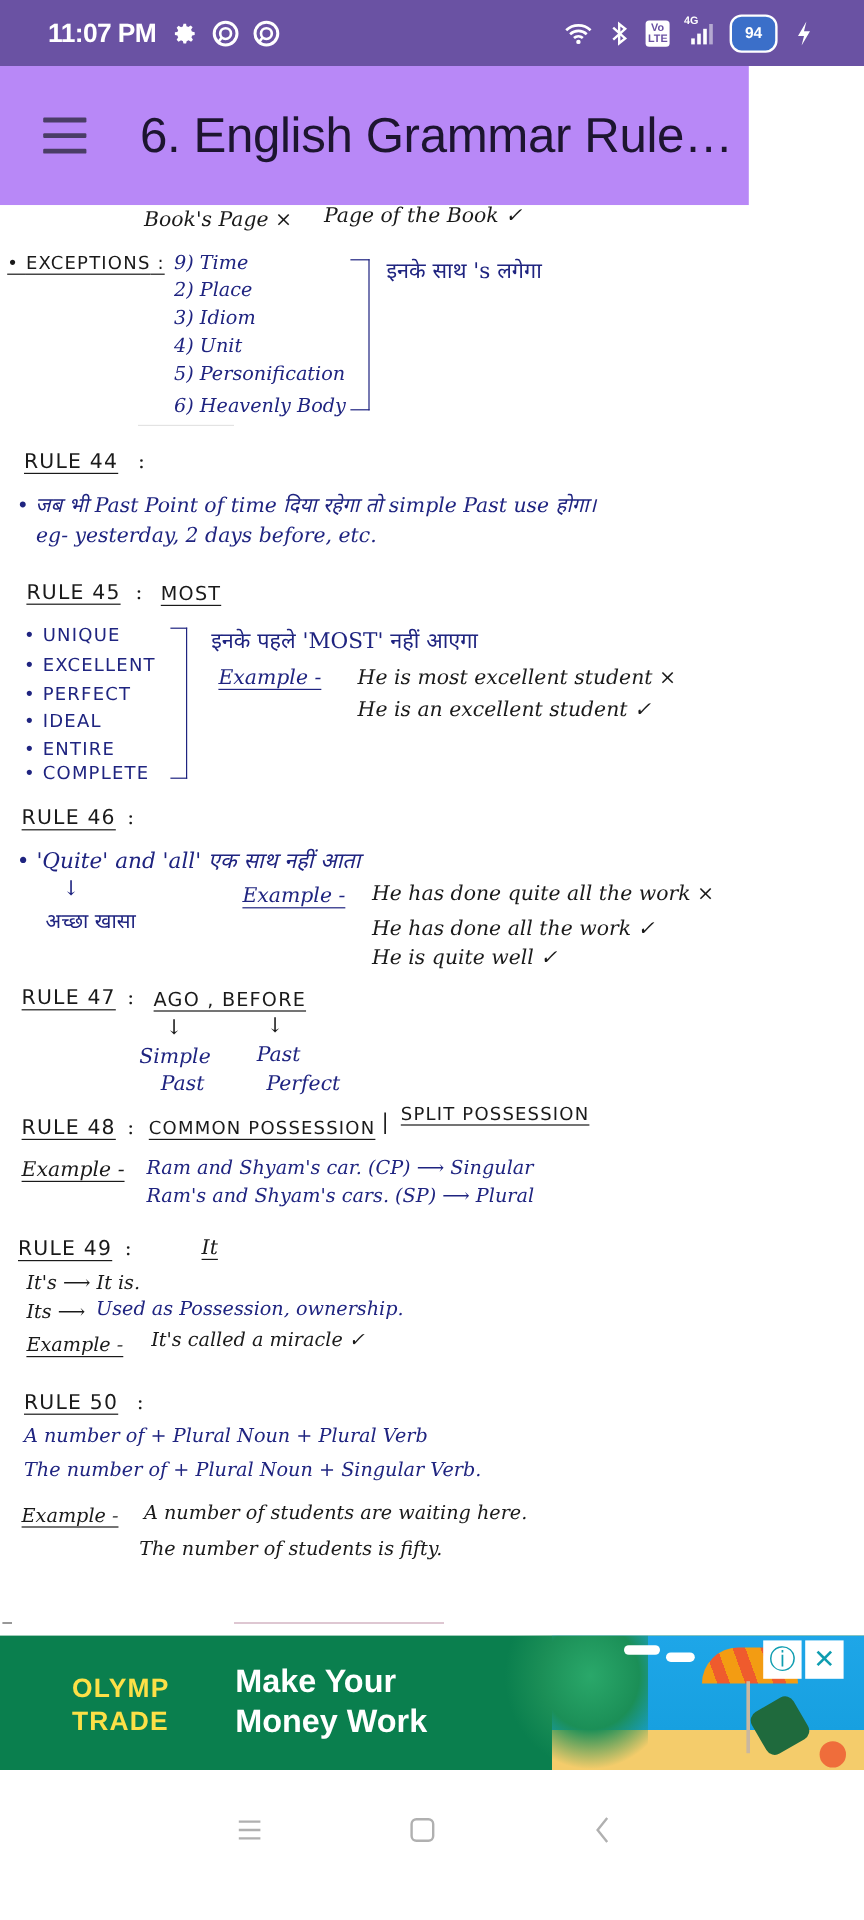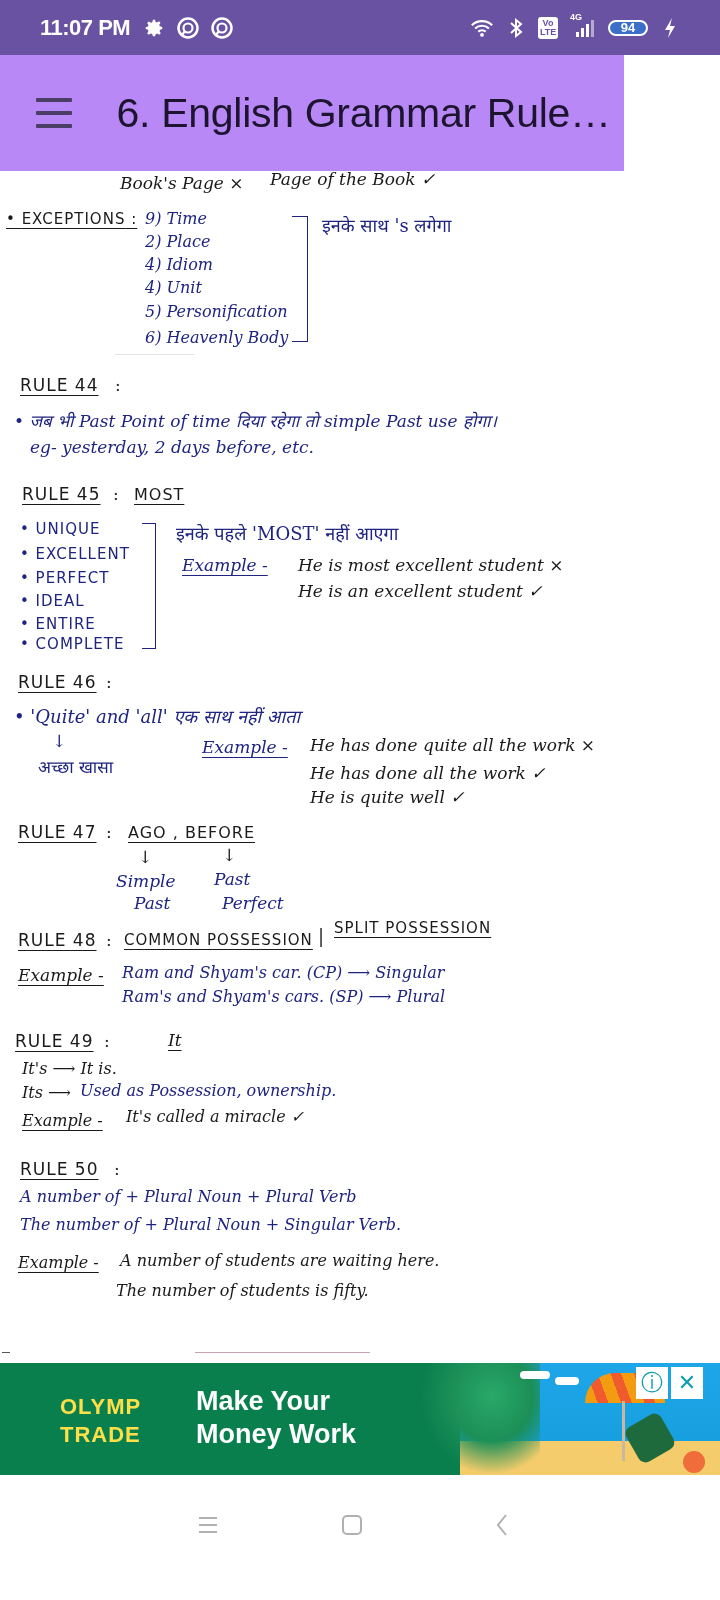--- a/index.html
+++ b/index.html
@@ -5,21 +5,21 @@
   * { box-sizing: border-box; margin: 0; padding: 0; }
   html, body { width: 720px; height: 1600px; overflow: hidden; background: #ffffff; }
   body { font-family: "Liberation Sans", sans-serif; position: relative; }
 
   .status-bar { position: absolute; left: 0; top: 0; width: 720px; height: 55px; background: #6a52a3; color: #fff; display: flex; align-items: center; padding: 0 38px 0 40px; }
   .status-time { font-size: 22px; font-weight: bold; letter-spacing: -0.5px; }
   .status-left-icons { display: flex; gap: 10px; margin-left: 12px; align-items: center; }
   .status-right { margin-left: auto; display: flex; align-items: center; gap: 10px; }
   .sb-icon { width: 24px; height: 24px; display: inline-flex; align-items: center; justify-content: center; }
   .volte { font-size: 9px; font-weight: bold; line-height: 9px; background: #fff; color: #6a52a3; border-radius: 3px; padding: 2px 2px; text-align: center; width: 20px; }
-  .battery { display: inline-flex; align-items: center; justify-content: center; width: 40px; height: 16px; border: 2px solid #fff; border-radius: 10px; background: #3b6fc9; color: #fff; font-size: 13px; font-weight: bold; }
+  .battery { display: inline-flex; align-items: center; justify-content: center; width: 40px; height: 32px; border: 2px solid #fff; border-radius: 10px; background: #3b6fc9; color: #fff; font-size: 13px; font-weight: bold; }
 
   .app-bar { position: absolute; left: 0; top: 55px; width: 624px; height: 116px; background: #b888f7; display: flex; align-items: center; }
   .menu-btn { width: 40px; height: 30px; margin-left: 36px; display: flex; flex-direction: column; justify-content: space-between; cursor: pointer; }
   .menu-btn span { display: block; height: 4px; background: #4a3d66; border-radius: 1px; }
   .app-title { margin-left: 45px; font-size: 41px; color: #1d1530; white-space: nowrap; overflow: hidden; text-overflow: ellipsis; width: 570px; letter-spacing: -0.3px; }
 
   .content { position: absolute; left: 0; top: 171px; width: 720px; height: 1192px; overflow: hidden; background: #fff; }
   .hw { position: absolute; font-family: "DejaVu Serif", serif; font-style: italic; white-space: nowrap; }
   .blk { color: #1a1a1a; }
   .blu { color: #1f2480; }
@@ -112,21 +112,21 @@
 </div>
 
 <div class="content">
 
   <div class="hw blk s17" style="left:120px;top:2px;">Book's Page ×</div>
   <div class="hw blk s17" style="left:270px;top:-2px;">Page of the Book ✓</div>
 
   <div class="hw blk caps s15 ul" style="left:6px;top:39px;">• <span>EXCEPTIONS</span> :</div>
   <div class="hw blu s16" style="left:145px;top:38px;">9) Time</div>
   <div class="hw blu s16" style="left:145px;top:61px;">2) Place</div>
-  <div class="hw blu s16" style="left:145px;top:84px;">4) Idiom</div>
+  <div class="hw blu s16" style="left:145px;top:84px;">3) Idiom</div>
   <div class="hw blu s16" style="left:145px;top:107px;">4) Unit</div>
   <div class="hw blu s16" style="left:145px;top:131px;">5) Personification</div>
   <div class="hw blu s16" style="left:145px;top:157px;">6) Heavenly Body</div>
   <div class="bracket-r" style="left:292px;top:45px;width:16px;height:126px;"></div>
   <div class="hw blu s18" style="left:322px;top:42px;font-style:normal;">इनके साथ 's लगेगा</div>
   <div style="position:absolute;left:115px;top:183px;width:80px;height:1px;background:#e3e3e3;"></div>
 
   <div class="hw blk caps s17 ul" style="left:20px;top:204px;"><span>RULE 44</span></div>
   <div class="hw blk s17" style="left:115px;top:204px;font-style:normal;">:</div>
   <div class="hw blu s17" style="left:14px;top:238px;">• जब भी Past Point of time दिया रहेगा तो simple Past use होगा।</div>

